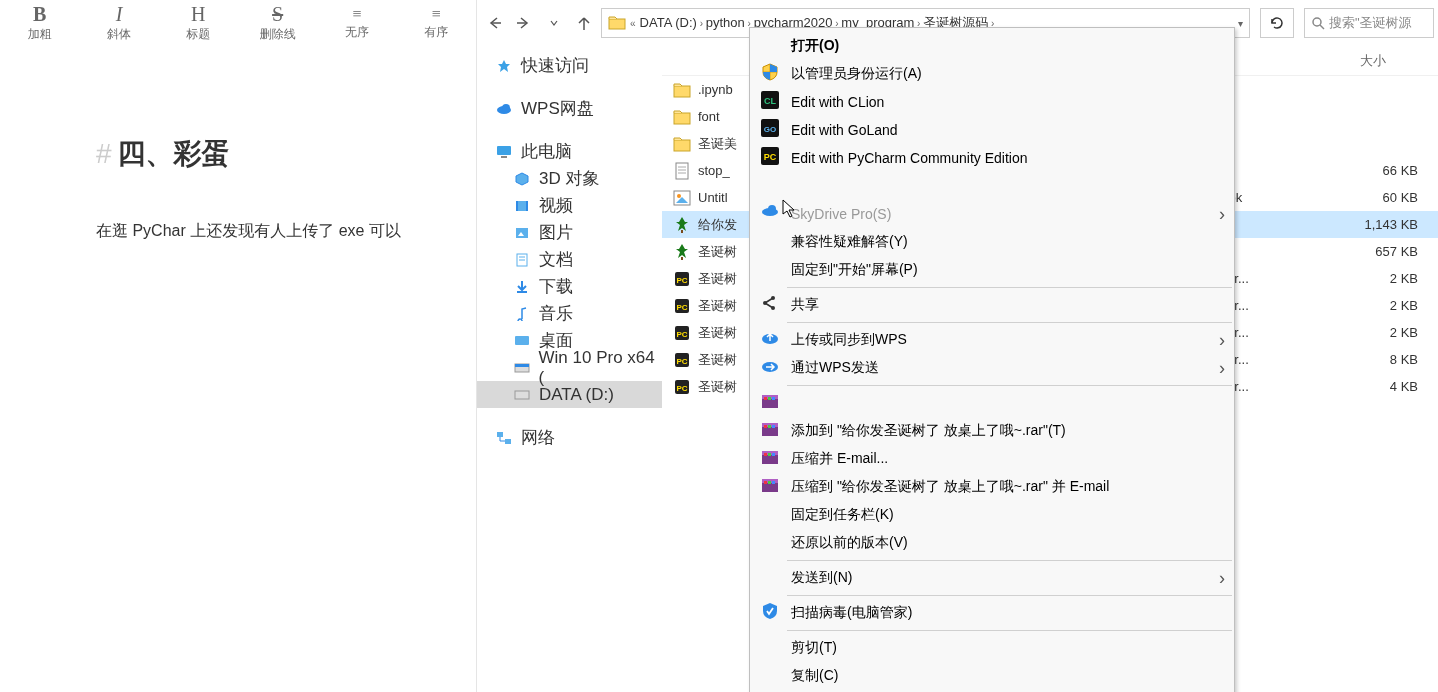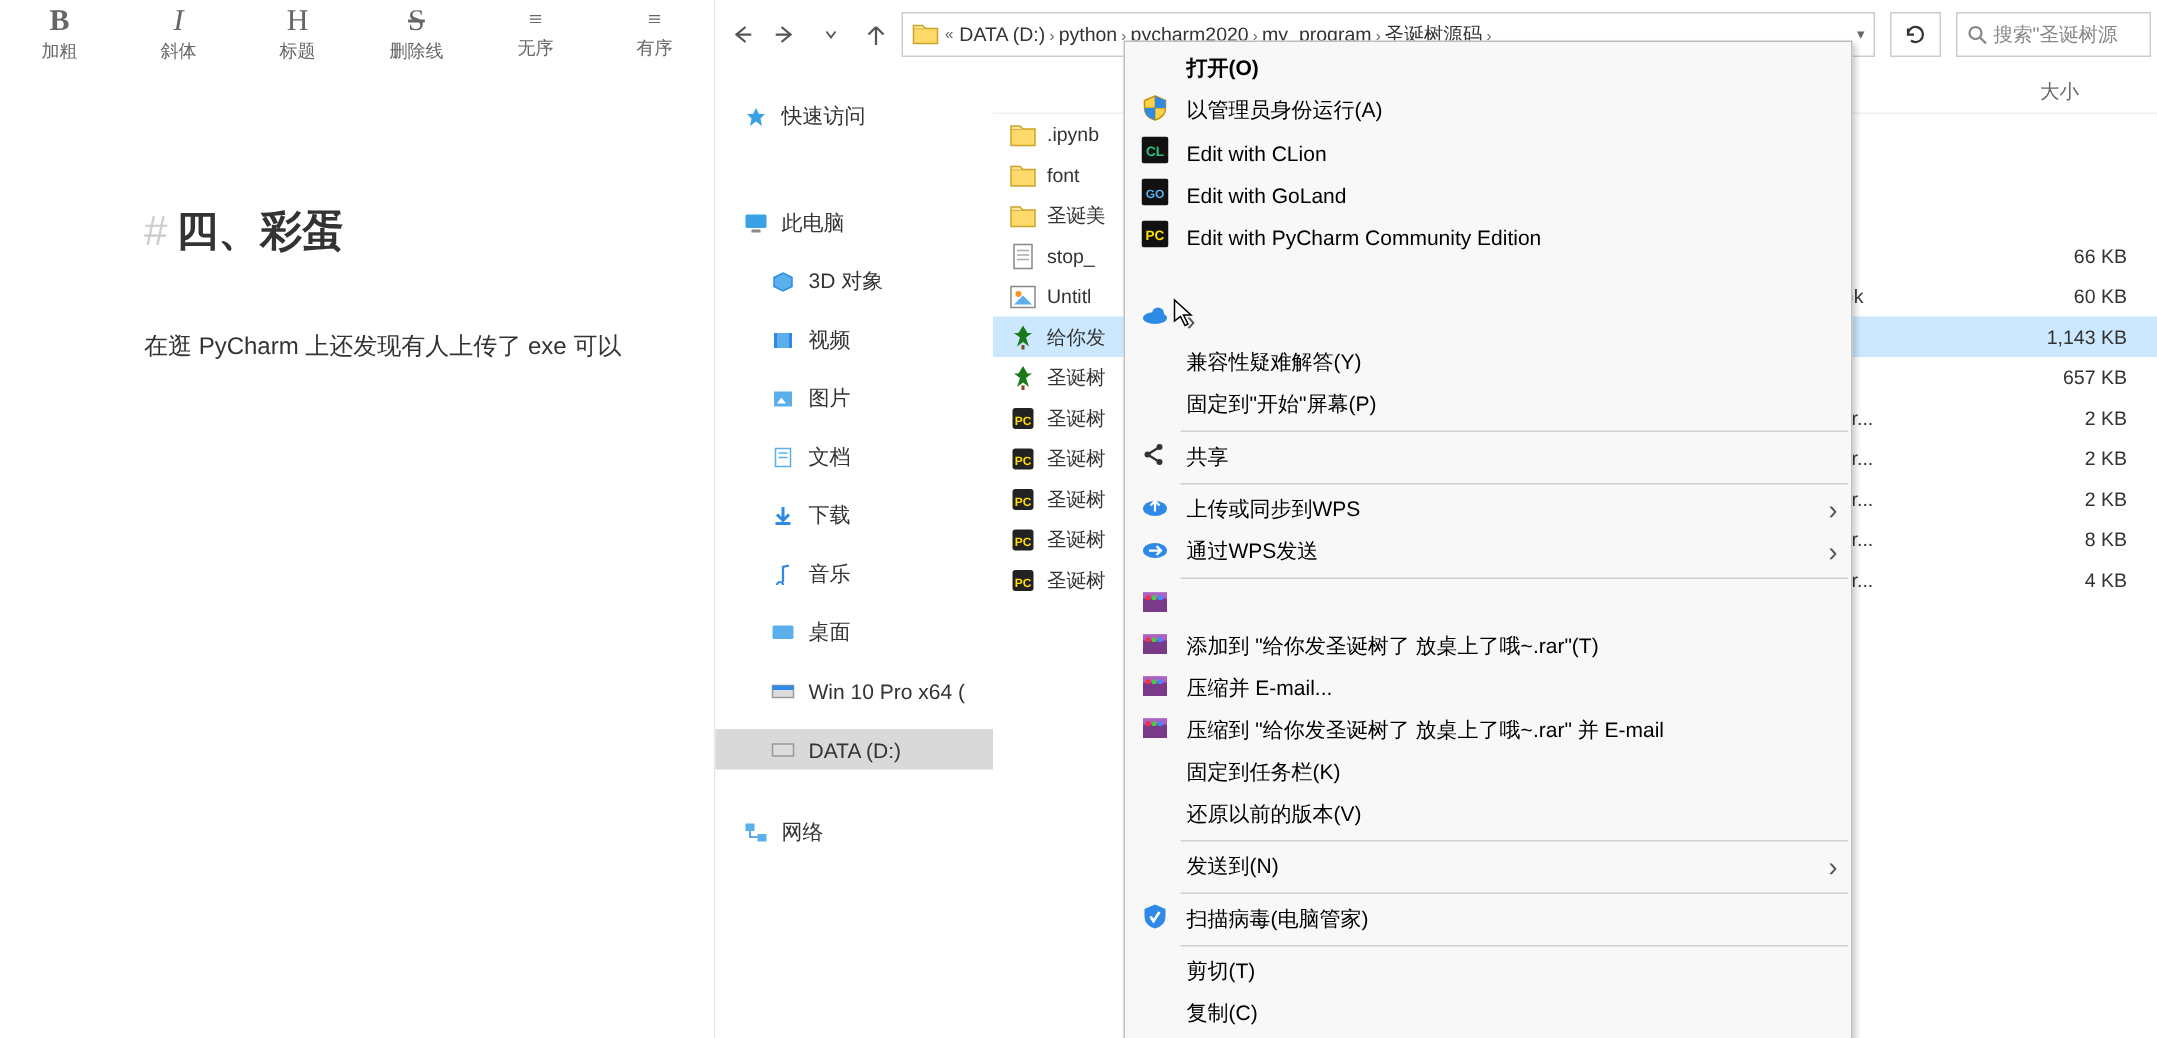--- a/index.html
+++ b/index.html
@@ -125,22 +125,21 @@
       width: 185px;
       padding: 6px 0;
       border-right: none;
     }
     .nav-item {
       display: flex; align-items: center;
       height: 27px;
       padding-left: 18px;
       gap: 8px;
       cursor: pointer;
-      font-size: 14px;
-      margin-top: 12px;
+      font-size: 17px;
     }
     .nav-item.indent { padding-left: 36px; }
     .nav-item.selected { background: #d9d9d9; }
     .nav-item .ic { width: 18px; height: 18px; display: flex; align-items: center; justify-content: center; }
     .nav-gap { height: 16px; }
 
     .file-area { flex: 1; position: relative; }
     .file-header {
       height: 30px;
       display: flex; align-items: center;
@@ -239,21 +238,21 @@
   <div class="toolbar-btn">
     <span class="glyph small">≡</span>
     <span class="label">有序</span>
   </div>
 </div>
 
 <div class="editor-content">
   <div class="doc-heading">
     <span class="hash">#</span><span>四、彩蛋</span>
   </div>
-  <div class="doc-para">在逛 PyCharm 上还发现有人上传了 exe 可以</div>
+  <div class="doc-para">在逛 PyChar 上还发现有人上传了 exe 可以</div>
 </div>
 
 <div class="vline"></div>
 
 <div class="explorer">
   <div class="exp-nav">
     <div class="nav-arrow">
       <svg width="14" height="14" viewBox="0 0 14 14">
           <path d="M10 2 L4 7 L10 12" fill="none" stroke="#555" stroke-width="1.5"></path>
           <path d="M4 7 L14 7" stroke="#555" stroke-width="1.5"></path>
@@ -305,20 +304,29 @@
     <div class="navpanel">
       <div class="nav-item">
         <span class="ic">
             <svg width="14" height="14">
               <polygon points="7,1 9,5 13,5 10,8 11,13 7,10 3,13 4,8 1,5 5,5" fill="#3ba1e6"></polygon>
             </svg>
           </span>
         <span>快速访问</span>
       </div>
       <div class="nav-gap"></div>
+      <div class="nav-item">
+        <span class="ic">
+            <svg width="16" height="12">
+              <ellipse cx="8" cy="7" rx="7" ry="4" fill="#2e8ae6"></ellipse>
+              <circle cx="10" cy="5" r="4" fill="#2e8ae6"></circle>
+            </svg>
+          </span>
+        <span>WPS网盘</span>
+      </div>
       <div class="nav-gap"></div>
       <div class="nav-item">
         <span class="ic">
             <svg width="16" height="14">
               <rect x="1" y="1" width="14" height="9" fill="#3ba1e6" rx="1"></rect>
               <rect x="5" y="11" width="6" height="2" fill="#888"></rect>
             </svg>
           </span>
         <span>此电脑</span>
       </div>
@@ -619,20 +627,21 @@
     <div class="menu-item">
       <span class="mi-icon"></span>
     </div>
     <div class="menu-item disabled">
       <span class="mi-icon">
         <svg width="18" height="14">
           <ellipse cx="9" cy="9" rx="8" ry="4" fill="#2e8ae6"></ellipse>
           <circle cx="11" cy="6" r="4" fill="#2e8ae6"></circle>
         </svg>
       </span>
+      <span class="mi-label">SkyDrive Pro(S)</span>
       <span class="mi-arrow" style="font-size: 18px;">›</span>
     </div>
     <div class="menu-item">
       <span class="mi-icon"></span>
       <span class="mi-label">兼容性疑难解答(Y)</span>
     </div>
     <div class="menu-item">
       <span class="mi-icon"></span>
       <span class="mi-label">固定到"开始"屏幕(P)</span>
     </div>

